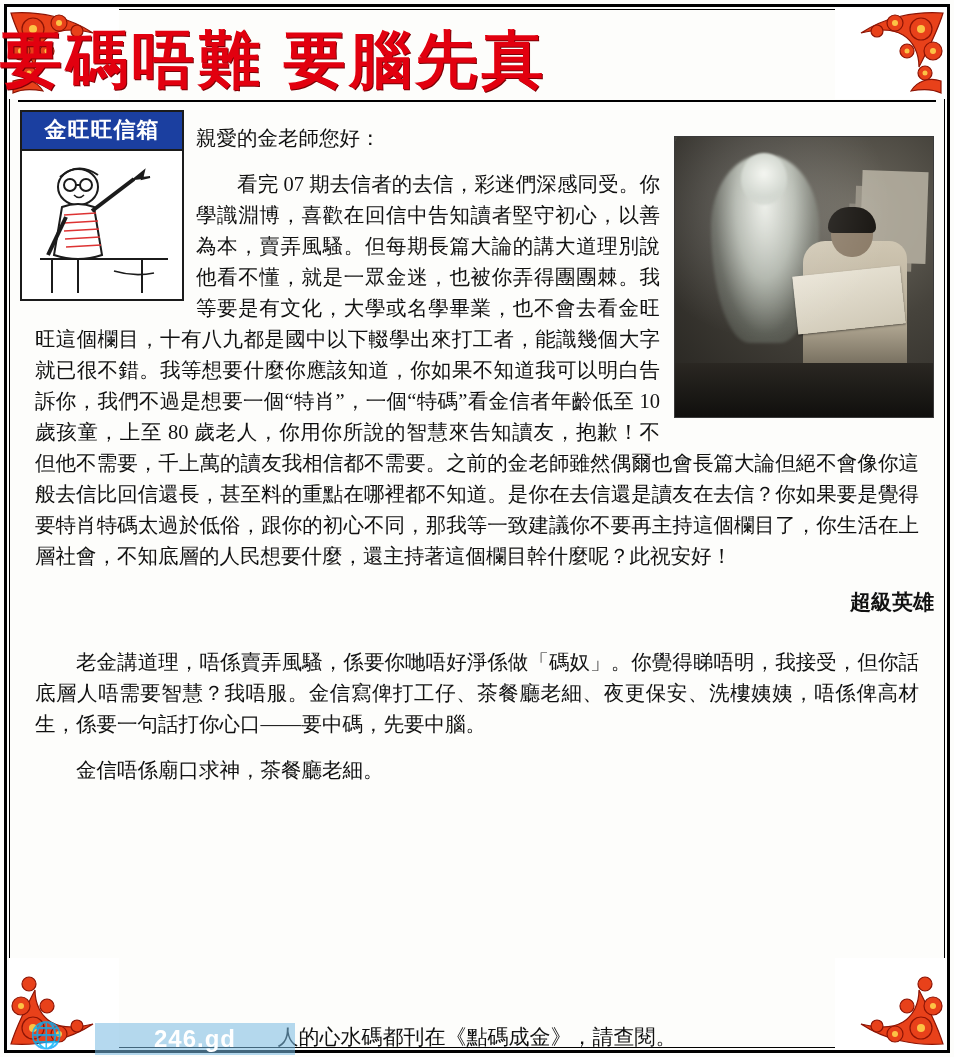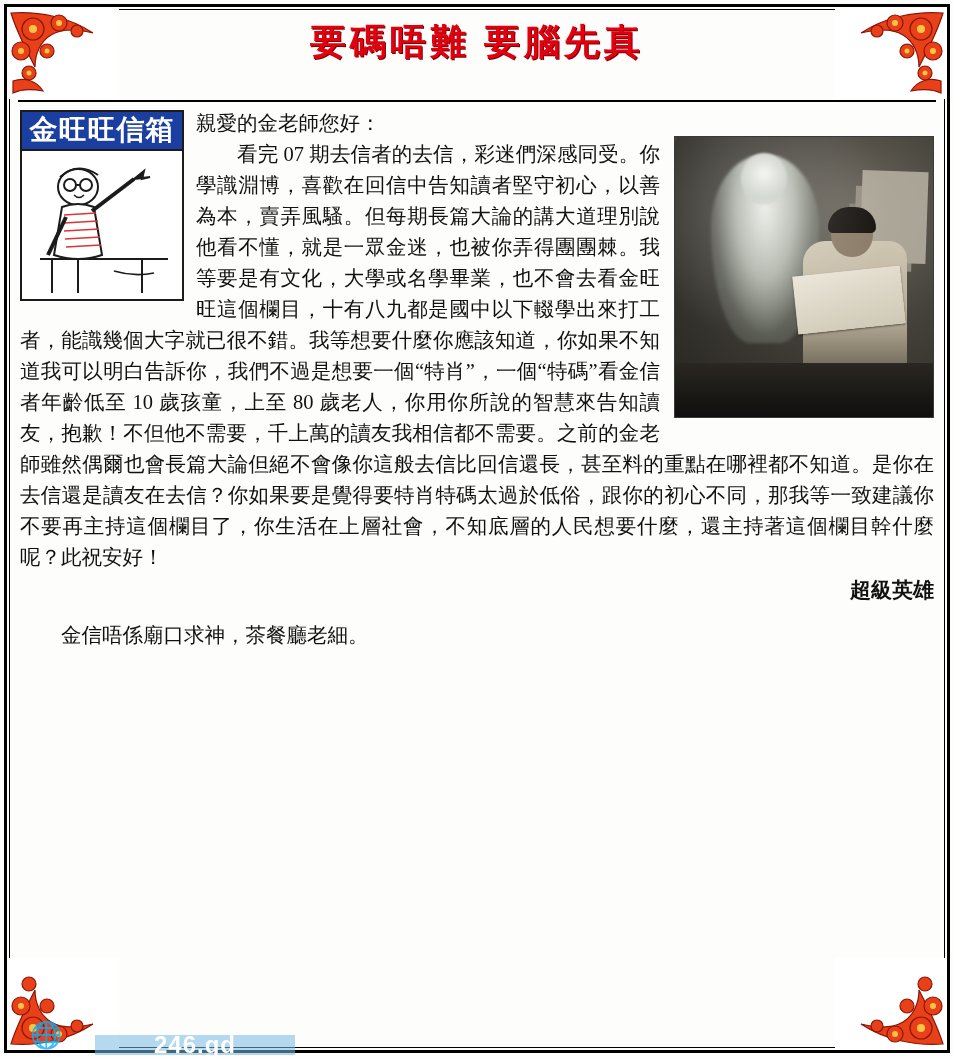--- a/index.html
+++ b/index.html
@@ -39,26 +39,25 @@
   .corner.tl { left: 7px;  top: 7px; }
   .corner.tr { right: 7px; top: 7px; transform: scaleX(-1); }
   .corner.bl { left: 7px;  bottom: 7px; transform: scaleY(-1); }
   .corner.br { right: 7px; bottom: 7px; transform: scale(-1,-1); }
 
   
   .title {
     position: absolute;
     left: 0; right: 0;
     top: 18px;
-    text-align: center;
     color: #e2000f;
-    font-size: 36px;
+    font-size: 62px;
     font-weight: bold;
     letter-spacing: 4px;
-    font-family: Liberation Sans, sans-serif;
+    font-family: Liberation Serif, serif;
     text-shadow: 1px 1px 0 #7a0006;
   }
 
   .hrule {
     position: absolute;
     left: 18px; right: 18px;
     top: 100px;
     border-top: 2px solid #000;
   }
 
@@ -79,21 +78,21 @@
   .mailbox {
     float: left;
     width: 160px;
     margin: 2px 12px 6px 0;
     border: 2px solid #1b1b1b;
     background: #fff;
   }
   .mailbox-head {
     background: #1b3fa0;
     color: #fff;
-    font-size: 28px;
+    font-size: 22px;
     font-weight: bold;
     text-align: center;
     padding: 2px 0 4px;
     letter-spacing: 1px;
     border-bottom: 2px solid #1b1b1b;
   }
   .mailbox-art {
     height: 148px;
     position: relative;
     background: #fff;
@@ -171,37 +170,37 @@
   }
   .photo .floor {
     position: absolute; left: 0; right: 0; bottom: 0; height: 54px;
     background: linear-gradient(180deg, #2a2722, #100f0d);
   }
   .photo .glow {
     position: absolute; inset: 0;
     background: radial-gradient(circle at 34% 26%, rgba(255,255,255,0.22), rgba(0,0,0,0) 48%);
   }
 
-  .para { margin: 0; text-indent: 2em; }
+  .para { margin: 15px; text-indent: 2em; }
   .para.noindent { text-indent: 0; }
   .sign {
     margin: 2px 0 0 0;
     text-align: right;
     font-weight: bold;
     font-size: 21px;
   }
   .block-gap { height: 14px; }
 
   
   .watermark {
     position: absolute;
     left: 95px;
     bottom: 2px;
     width: 200px;
-    height: 20px;
+    height: 32px;
     background: rgba(120,185,225,0.55);
     color: #fff;
     font-size: 24px;
     font-weight: bold;
     display: flex;
     align-items: center;
     justify-content: center;
     letter-spacing: 1px;
     font-family: "Liberation Sans", sans-serif;
   }
@@ -370,22 +369,24 @@
       <div class="floor"></div>
       <div class="glow"></div>
     </div>
 
     <p class="para noindent">親愛的金老師您好：</p>
     <p class="para">看完 07 期去信者的去信，彩迷們深感同受。你學識淵博，喜歡在回信中告知讀者堅守初心，以善為本，賣弄風騷。但每期長篇大論的講大道理別說他看不懂，就是一眾金迷，也被你弄得團團棘。我等要是有文化，大學或名學畢業，也不會去看金旺旺這個欄目，十有八九都是國中以下輟學出來打工者，能識幾個大字就已很不錯。我等想要什麼你應該知道，你如果不知道我可以明白告訴你，我們不過是想要一個“特肖”，一個“特碼”看金信者年齡低至 10 歲孩童，上至 80 歲老人，你用你所說的智慧來告知讀友，抱歉！不但他不需要，千上萬的讀友我相信都不需要。之前的金老師雖然偶爾也會長篇大論但絕不會像你這般去信比回信還長，甚至料的重點在哪裡都不知道。是你在去信還是讀友在去信？你如果要是覺得要特肖特碼太過於低俗，跟你的初心不同，那我等一致建議你不要再主持這個欄目了，你生活在上層社會，不知底層的人民想要什麼，還主持著這個欄目幹什麼呢？此祝安好！</p>
     <p class="sign">超級英雄</p>
 
     <div class="block-gap"></div>
 
+    <p class="para">老金講道理，唔係賣弄風騷，係要你哋唔好淨係做「碼奴」。你覺得睇唔明，我接受，但你話底層人唔需要智慧？我唔服。金信寫俾打工仔、茶餐廳老細、夜更保安、洗樓姨姨，唔係俾高材生，係要一句話打你心口——要中碼，先要中腦。</p>
     <p class="para">金信唔係廟口求神，茶餐廳老細。</p>
   </div>
 
+  <div class="lastline">人的心水碼都刊在《點碼成金》，請查閱。</div>
 
   <div class="wm-left-icon">🌐</div>
   <div class="watermark">
     <span>246.gd</span>
   </div>
 
 </div>
 
 </body></html>

